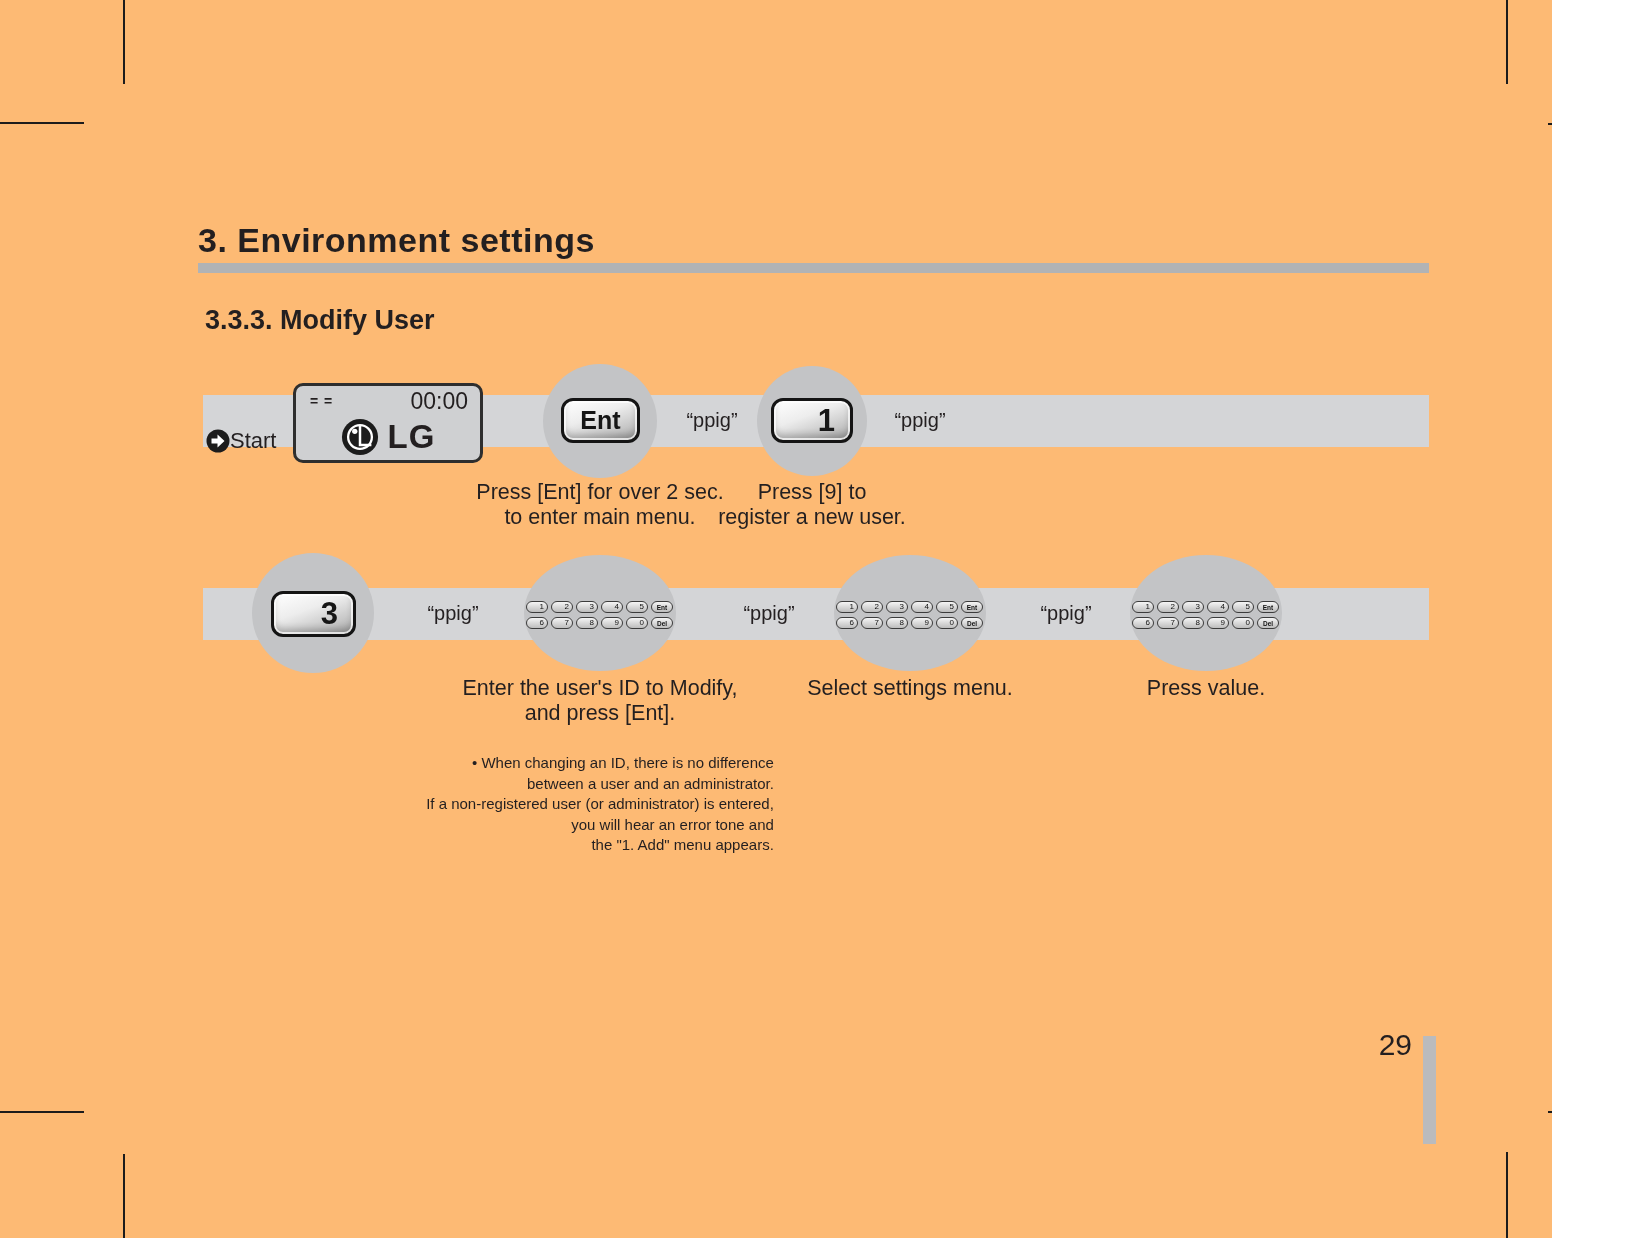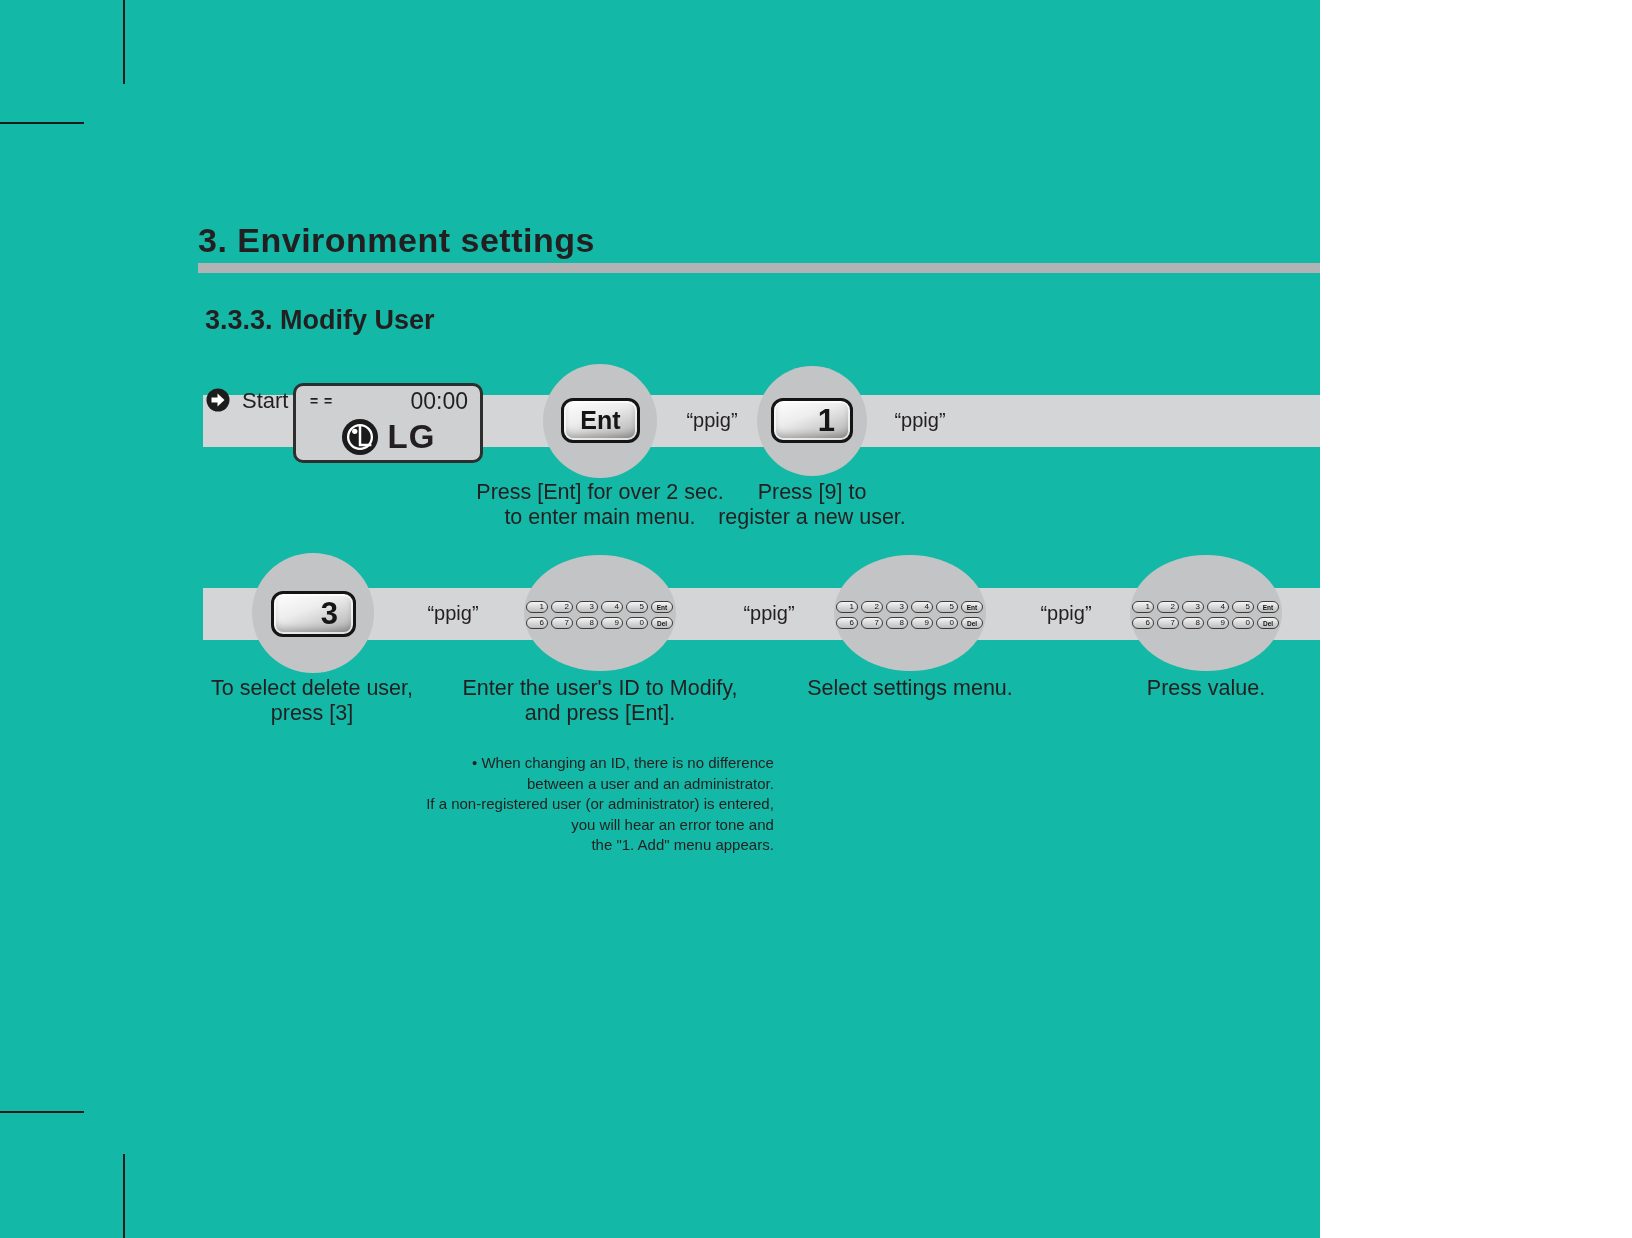--- a/index.html
+++ b/index.html
@@ -1,31 +1,31 @@
 <!DOCTYPE html>
 <html><head>
 <meta charset="utf-8">
 <style>
   html,body{margin:0;padding:0;background:#ffffff;}
   .canvas{
-    position:relative;width:1320px;height:1238px;background:#14b8a6;overflow:hidden;
+    position:relative;width:1552px;height:1238px;background:#fdba74;overflow:hidden;
     font-family:"Liberation Sans","DejaVu Sans",sans-serif;color:#231f20;
   }
   
   .mark{position:absolute;background:#1c1c1c;}
   
   .title{position:absolute;left:198px;top:221px;font-size:34px;font-weight:bold;letter-spacing:0.5px;}
   .title-bar{position:absolute;left:198px;top:263px;width:1231px;height:10px;background:#b1b3b5;}
   .section{position:absolute;left:205px;top:305px;font-size:27px;font-weight:bold;}
   
   .band{position:absolute;left:203px;width:1226px;height:52px;background:#d4d5d7;}
   
   .gcirc{position:absolute;background:#c3c4c6;border-radius:50%;}
   
-  .start{position:absolute;left:206px;top:388px;display:flex;gap:12px;}
+  .start{position:absolute;left:206px;top:428px;display:flex;align-items:center;gap:0;}
   .start .lbl{font-size:22px;}
   
   .device{position:absolute;left:293px;top:383px;width:190px;height:80px;background:#cfd0d2;
     border:3px solid #2e2e2e;border-radius:10px;box-sizing:border-box;}
   .dev-status{position:absolute;left:14px;top:7px;font-size:14px;font-weight:bold;letter-spacing:1px;}
   .dev-time{position:absolute;right:12px;top:2px;font-size:23px;}
   .dev-brand{position:absolute;left:0;right:0;bottom:4px;display:flex;justify-content:center;align-items:center;gap:9px;}
   .dev-brand .lg-text{font-size:33px;font-weight:bold;letter-spacing:1px;}
   
   .bigbtn{position:absolute;border:3px solid #141414;border-radius:12px;box-sizing:border-box;
@@ -170,24 +170,20 @@
     <div class="krow">
       <span class="kbtn">6</span>
       <span class="kbtn">7</span>
       <span class="kbtn">8</span>
       <span class="kbtn">9</span>
       <span class="kbtn">0</span>
       <span class="kbtn fn">Del</span>
     </div>
   </div>
 
-  <div class="cap" style="left:312px;top:676px;">
-    <div>To select delete user,</div>
-    <div>press [3]</div>
-  </div>
   <div class="cap" style="left:600px;top:676px;">
     <div>Enter the user's ID to Modify,</div>
     <div>and press [Ent].</div>
   </div>
   <div class="notes" style="left:600px;top:724px;">
     <div>• When changing an ID, there is no difference</div>
     <div>between a user and an administrator.</div>
     <div>If a non-registered user (or administrator) is entered,</div>
     <div>you will hear an error tone and</div>
     <div>the "1. Add" menu appears.</div>

